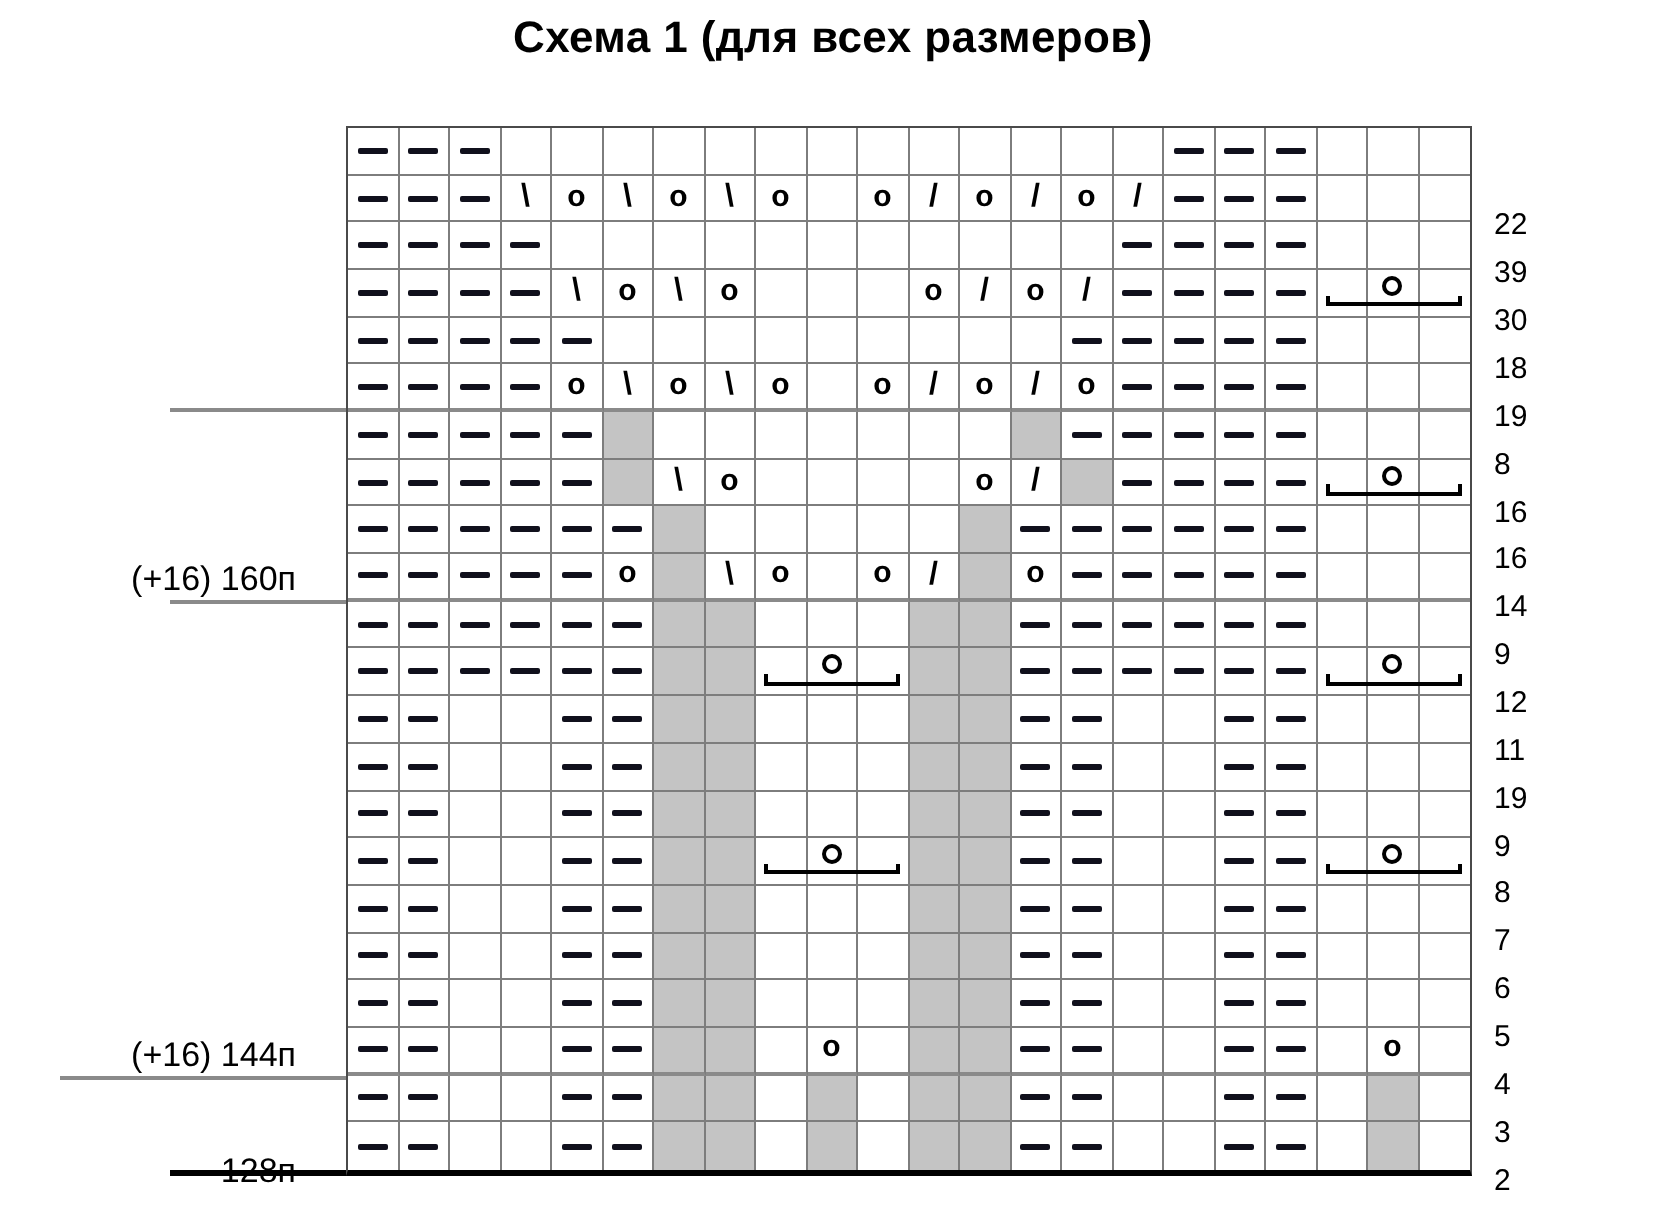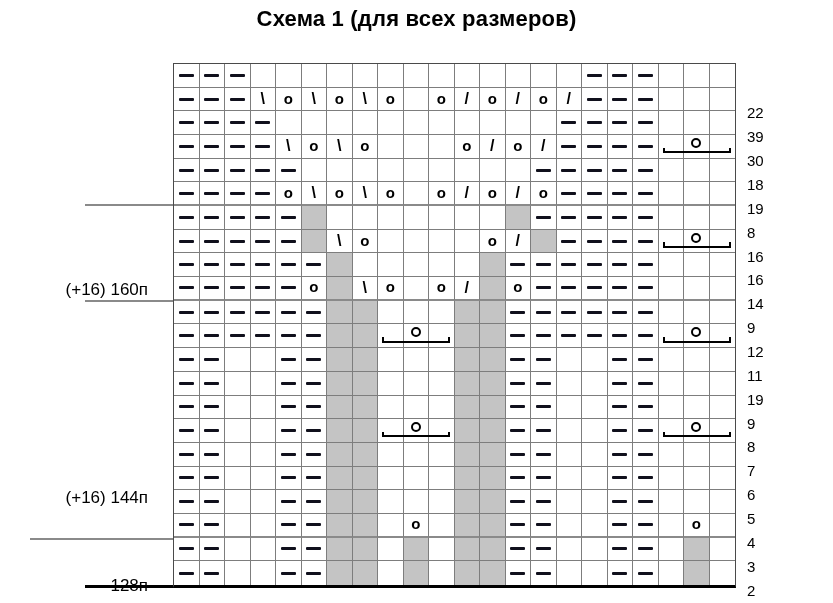--- a/index.html
+++ b/index.html
@@ -47,21 +47,21 @@
   .row-num {
     flex:1 1 0; display:flex; align-items:center;
     font-size:15px; color:#000;
   }
   .stitch-label {
     position:absolute; left:28px; width:120px; text-align:right;
     font-size:17px; color:#000; line-height:20px;
   }
   .lbl-0 { top:185px; }
   .lbl-1 { top:280px;text-align:right; }
-  .lbl-2 { top:488px; }
+  .lbl-2 { top:518px; }
   .lbl-3 { top:576px; }
   .count-line { position:absolute; height:2px; background:#8a8a8a; }
   .line-0 { left:85px; width:88px; top:204px; }
   .line-1 { left:85px; width:88px; top:300px; }
   .line-2 { left:30px; width:143px; top:538px; }
   .line-3 { left:85px; width:88px; top:585px; height:3px; background:#000; }
 </style>
 </head>
 <body>
 

